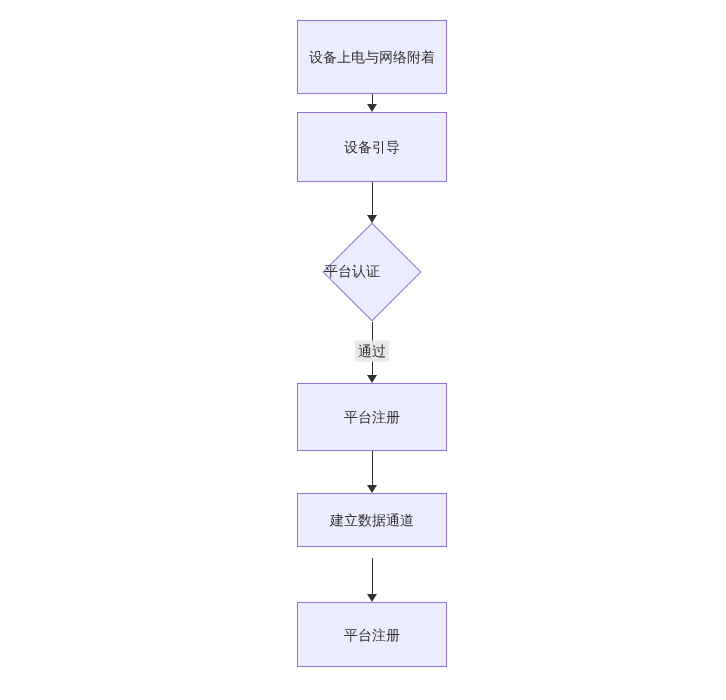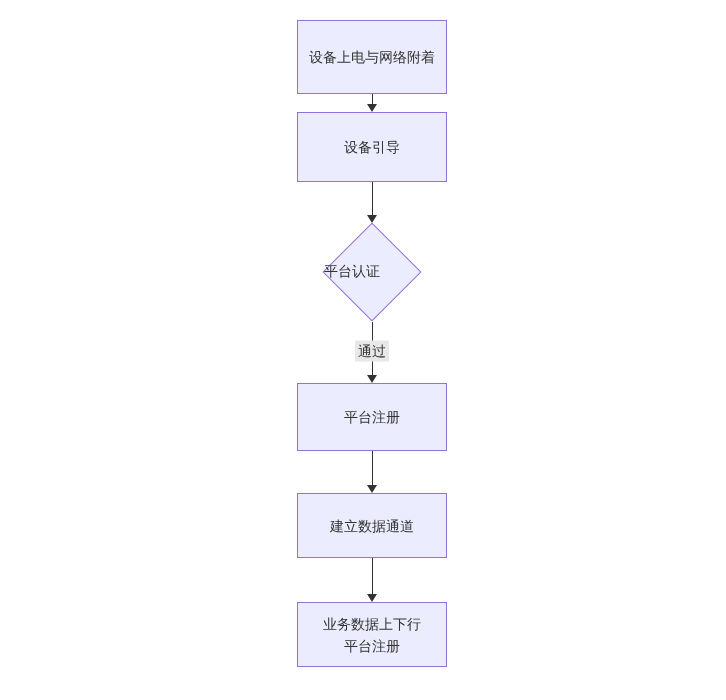--- a/index.html
+++ b/index.html
@@ -124,27 +124,26 @@
 
   <div class="node" style="top:383px; height:68px;">
     <div>平台注册</div>
   </div>
 
   <div class="arrow" style="top:451px; height:42px;">
     <div class="shaft"></div>
     <div class="head"></div>
   </div>
 
-  <div class="node" style="top:493px; height:65px;">
+  <div class="node" style="top:493px; height:54px;">
     <div>建立数据通道</div>
   </div>
 
   <div class="arrow" style="top:558px; height:44px;">
     <div class="shaft"></div>
     <div class="head"></div>
   </div>
 
   <div class="node" style="top:602px; height:65px;">
-    <div>业务数据上下行</div>
     <div>平台注册</div>
   </div>
 
 </div>
 
 </body></html>

